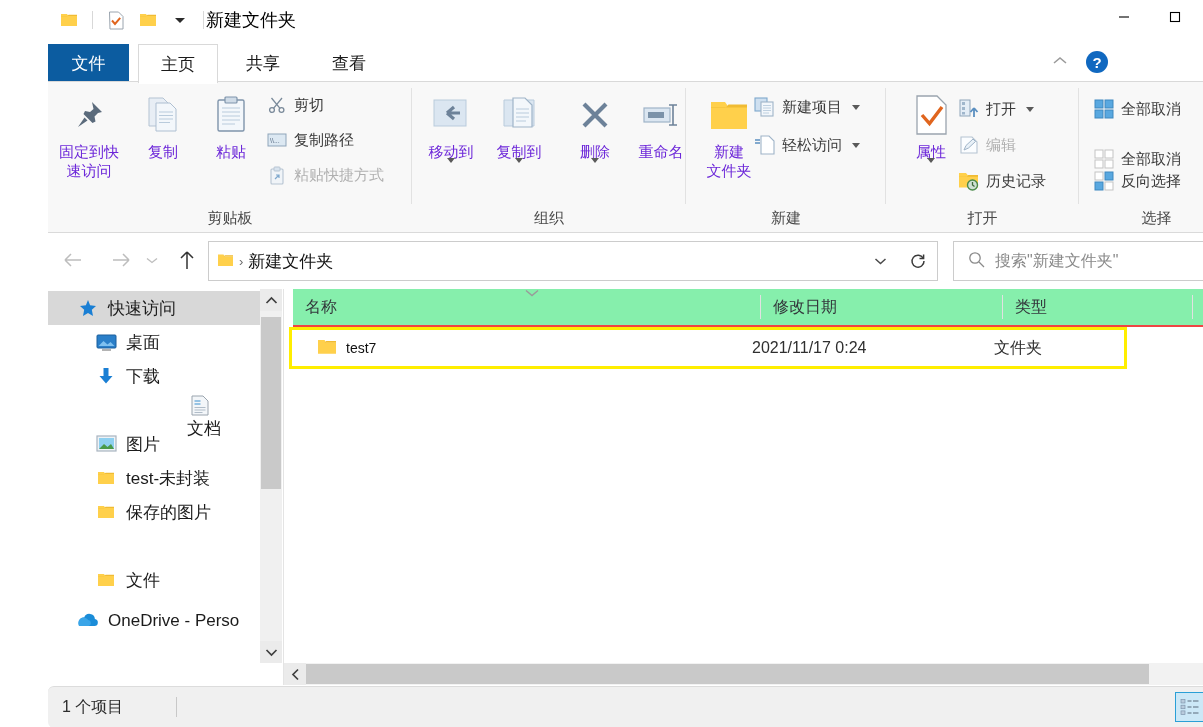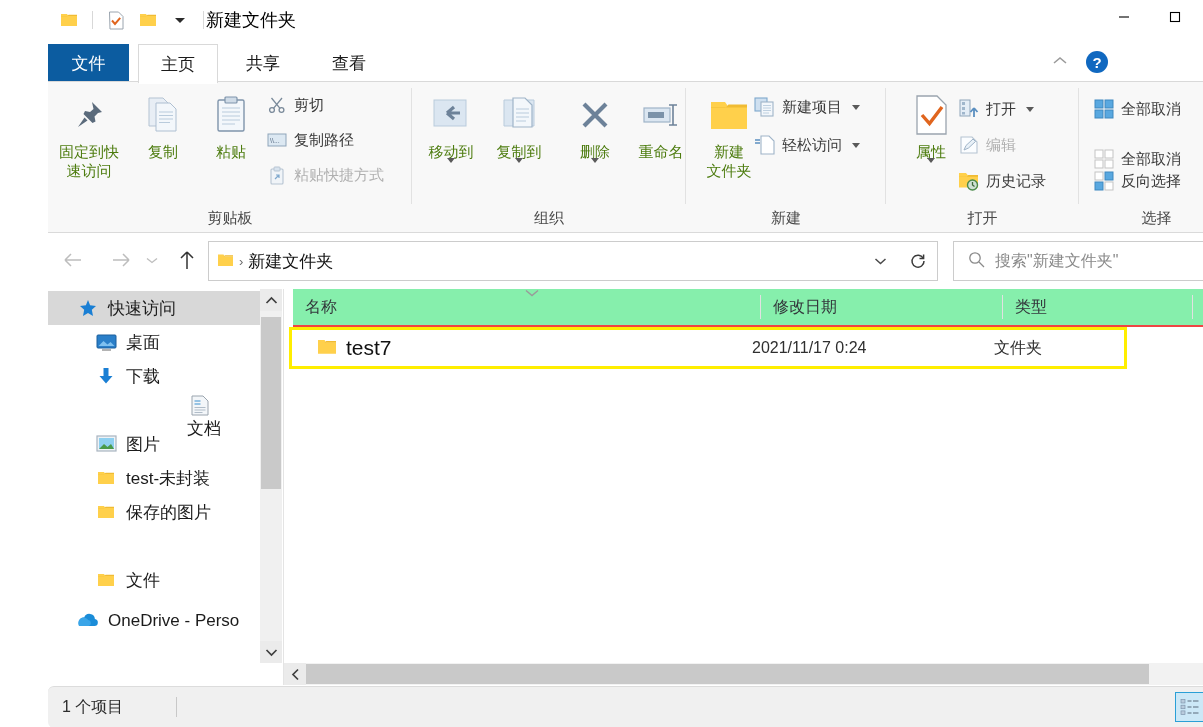--- a/index.html
+++ b/index.html
@@ -31,21 +31,21 @@
   .tab.active:after{content:"";position:absolute;left:0;bottom:-1px;width:100%;height:2px;background:#fff;}
 
   
   .ribbon{position:absolute;left:0;top:82px;width:1203px;height:150px;background:#f8f8f8;border-bottom:1px solid #dadada;}
   .grp{position:absolute;top:0;height:150px;}
   .grp .gname{position:absolute;bottom:4px;left:0;width:100%;text-align:center;font-size:15px;color:#4a4a4a;}
   .grp .gdiv{position:absolute;right:0;top:6px;width:1px;height:116px;background:#e2e2e2;}
 
   .bigbtn{position:absolute;top:6px;width:62px;text-align:center;cursor:default;}
   .bigbtn .bi{height:54px;display:flex;align-items:center;justify-content:center;}
-  .bigbtn .bl{font-size:15px;color:#4d7c0f;line-height:19px;}
+  .bigbtn .bl{font-size:15px;color:#6d28d9;line-height:19px;}
 
   .smlbtn{position:absolute;display:flex;align-items:center;gap:6px;height:26px;}
   .smlbtn .si{width:22px;height:22px;display:flex;align-items:center;justify-content:center;flex:0 0 22px;}
   .smlbtn .sl{font-size:15px;color:#3a3a3a;white-space:nowrap;}
   .smlbtn.dis .sl{color:#b0b0b0;}
 
   .caret{display:inline-block;width:0;height:0;border-left:4px solid transparent;border-right:4px solid transparent;border-top:5px solid #5a5a5a;margin-left:4px;vertical-align:middle;}
   .caret.dn{position:absolute;left:50%;margin-left:-4px;bottom:-2px;}
 
   
@@ -84,21 +84,21 @@
   
   .listwrap{position:absolute;left:235px;top:289px;width:968px;height:374px;background:#fff;border-left:1px solid #e4e4e4;}
   .colhdr{position:absolute;left:9px;top:0;width:968px;height:36px;background:#86efac;border-bottom:2px solid #ef4444;}
   .col{position:absolute;top:0;height:36px;display:flex;align-items:center;font-size:16px;color:#33373b;padding-left:12px;box-sizing:border-box;}
   .col .cdiv{position:absolute;right:0;top:6px;width:1px;height:24px;background:#e1e1e1;}
   .sortmark{position:absolute;top:-2px;width:18px;height:12px;display:flex;align-items:center;justify-content:center;}
 
   .rowhl{position:absolute;left:5px;top:38px;width:838px;height:42px;border:3px solid #ffee00;box-sizing:border-box;}
   .frow{position:absolute;left:0;top:38px;width:968px;height:42px;display:flex;align-items:center;}
   .frow .ficon{position:absolute;left:33px;top:11px;width:20px;height:20px;}
-  .frow .fname{position:absolute;left:62px;font-size:21px;color:#111;}
+  .frow .fname{position:absolute;left:62px;font-size:14px;color:#111;}
   .frow .fdate{position:absolute;left:468px;font-size:16px;color:#2f2f2f;}
   .frow .ftype{position:absolute;left:710px;font-size:16px;color:#2f2f2f;}
   .frow .fsize{position:absolute;left:900px;font-size:16px;color:#2f2f2f;}
 
   .hbar{position:absolute;left:235px;top:663px;width:968px;height:22px;background:#f2f2f2;border-left:1px solid #e4e4e4;}
   .hbar .ha{position:absolute;top:0;width:22px;height:22px;display:flex;align-items:center;justify-content:center;background:#ebebeb;}
   .hbar .hthumb{position:absolute;left:22px;top:1px;width:843px;height:20px;background:#c9c9c9;}
 
   
   .status{position:absolute;left:0;top:686px;width:1203px;height:41px;background:#f0f0f0;border-top:1px solid #dcdcdc;border-radius:6px;}

